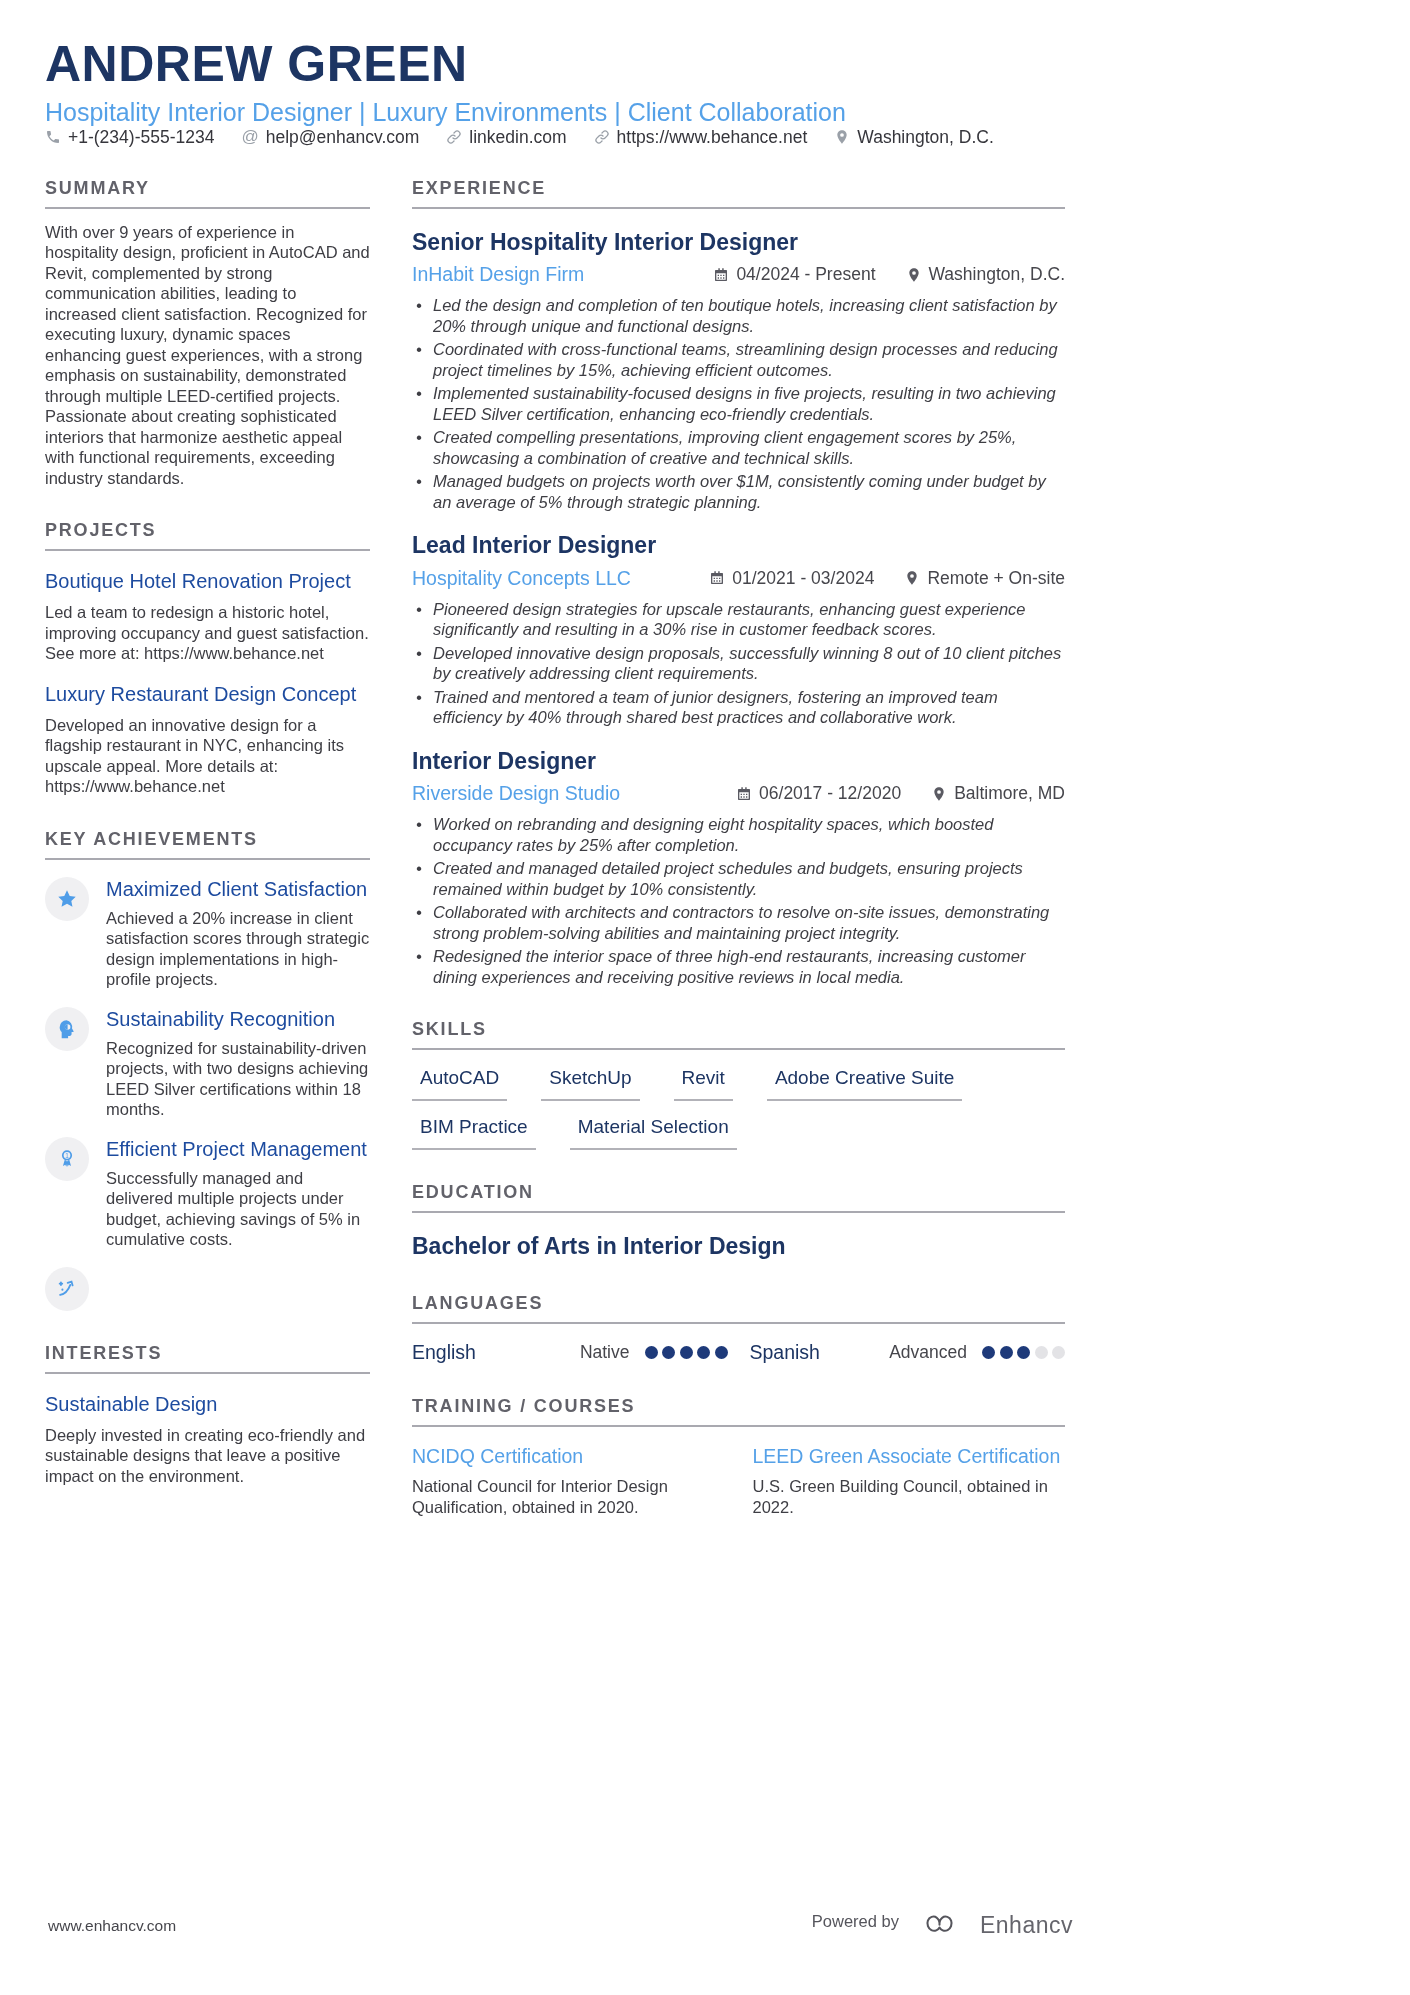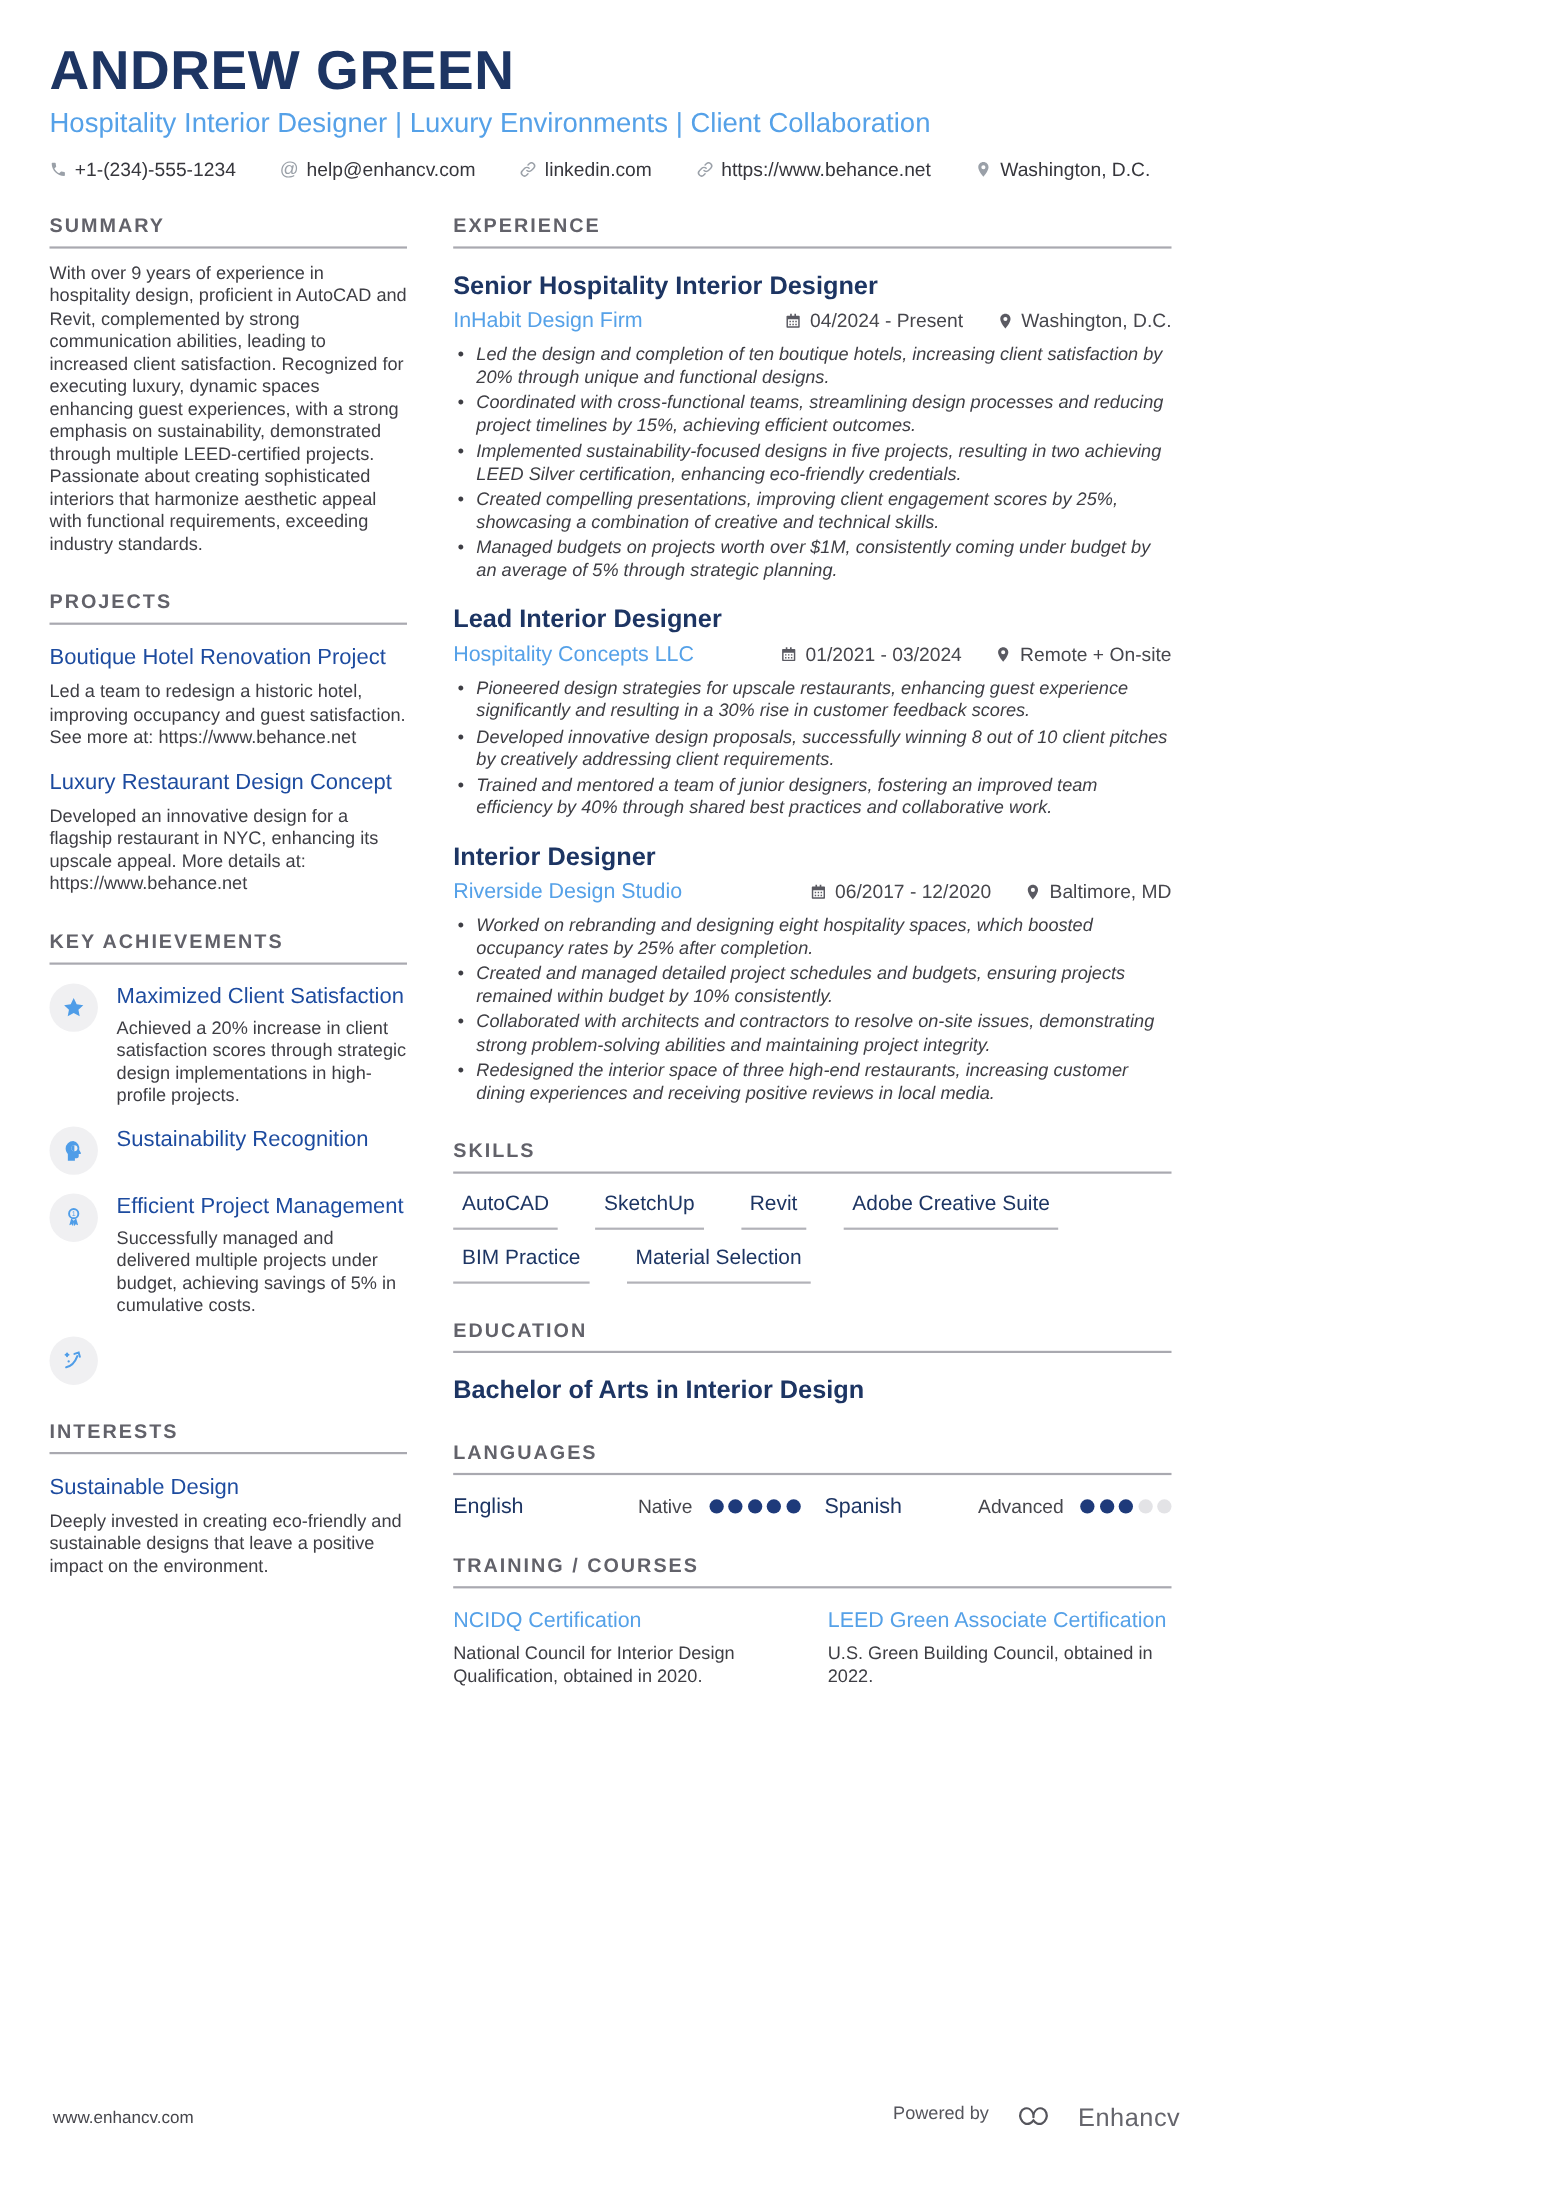--- a/index.html
+++ b/index.html
@@ -8,21 +8,21 @@
     --icon-gray:#9aa0a8; --line-gray:#a9a9b0; --dot-empty:#e3e3e6; --dot-filled:#1e3a7a;
   }
   *{box-sizing:border-box; margin:0; padding:0;}
   body{background:#ffffff; font-family:"Liberation Sans","DejaVu Sans",sans-serif;}
   .page{position:relative; width:1153px; height:1995px; background:#fff; overflow:hidden;}
   .content{padding:38px 0 0 45px;}
 
   
   .name{font-size:50px; font-weight:600; color:var(--navy); letter-spacing:.5px; line-height:1.05;}
   .subtitle{font-size:25px; color:var(--blue-light); margin-top:7px;}
-  .contact-row{display:flex; align-items:flex-end; flex-wrap:wrap; gap:40px; margin-top:17px;
+  .contact-row{display:flex; align-items:flex-end; flex-wrap:wrap; gap:27px; 
                font-size:17.5px; color:#36363c;}
   .contact-item{display:inline-flex; align-items:center;}
   .c-icon{color:var(--icon-gray); display:inline-flex; margin-right:7px; font-size:17px;}
   .c-icon svg{width:16px; height:16px;}
 
   
   .columns{display:flex; margin-top:30px;}
   .col-left{flex:0 0 325px; margin-right:42px;}
   .col-right{flex:0 0 653px;}
   section{margin-top:32px;}
@@ -177,20 +177,21 @@
   <div class="ach">
     <span class="ach-icon">
                   <svg viewBox="0 0 24 24" fill="currentColor">
                     <path d="M11.5 2.5A7.5 7.5 0 0 0 4 10c0 2.1.9 4 2.2 5.4V22h7v-2.5h1.8c1.1 0 2-.9 2-2v-2.2h1.6c.5 0 .8-.5.6-.9l-1.7-3A7.5 7.5 0 0 0 11.5 2.5z"></path>
                     <circle cx="12.7" cy="9.7" r="3" fill="#f0f0f2"></circle>
                     <path d="M12.7 6.7a3 3 0 0 0 0 6z" fill="currentColor"></path>
                   </svg>
                 </span>
     <div class="ach-body">
       <div class="side-item-title">Sustainability Recognition</div>
+      <div class="body-text">Recognized for sustainability-driven projects, with two designs achieving LEED Silver certifications within 18 months.</div>
     </div>
   </div>
 
   <div class="ach">
     <span class="ach-icon">
                   <svg viewBox="0 0 24 24" fill="none" stroke="currentColor" stroke-width="1.9">
                     <circle cx="12" cy="8" r="4.6"></circle>
                     <path d="M9.6 12.6L7.6 19.6l2.5-1.2 1.2 2.1 1.2-5.1" fill="currentColor" stroke="none"></path>
                     <path d="M14.4 12.6l2 7-2.5-1.2-1.2 2.1-1.2-5.1" fill="currentColor" stroke="none"></path>
                     <text x="12" y="10.4" text-anchor="middle" font-size="7" fill="currentColor" stroke="none">1</text>

